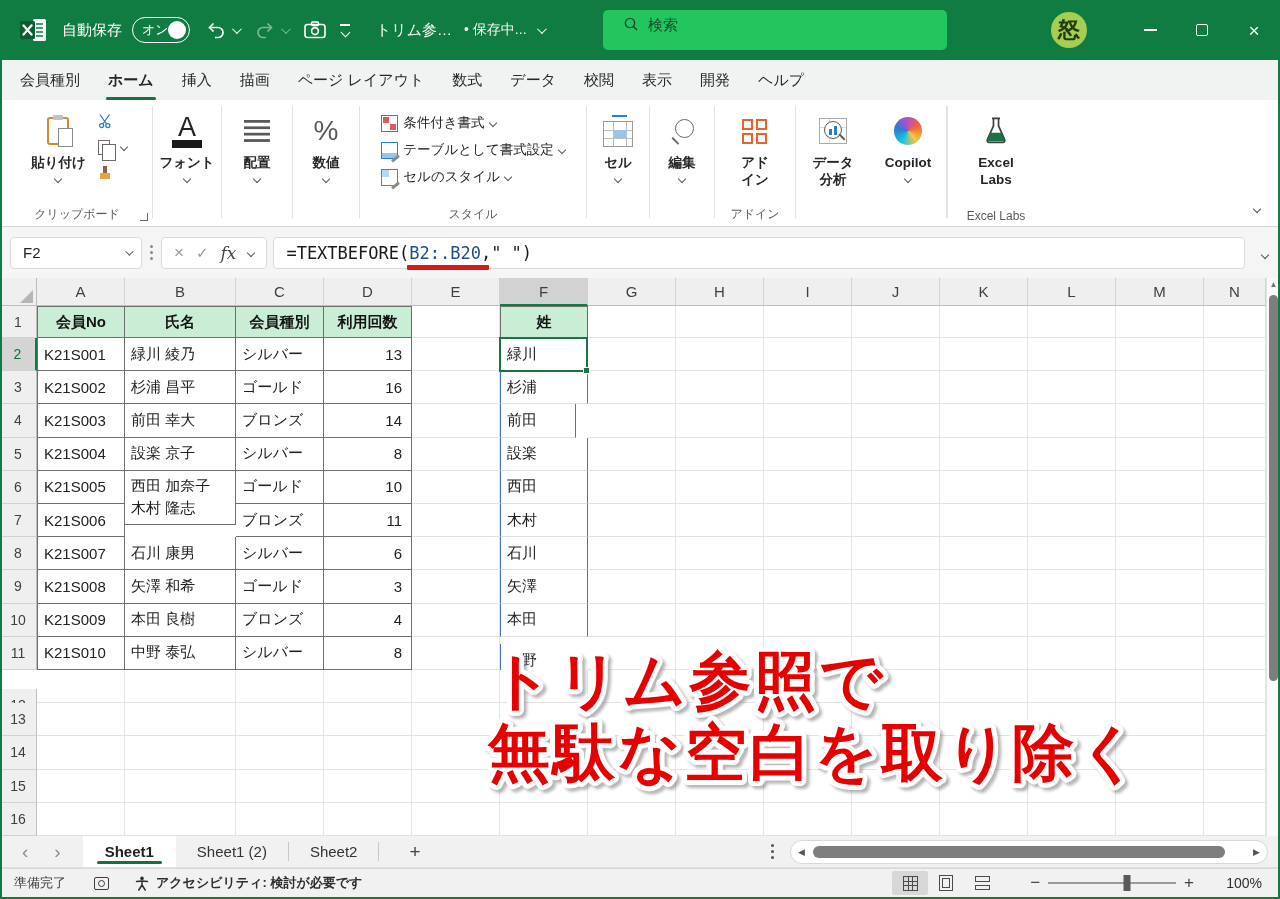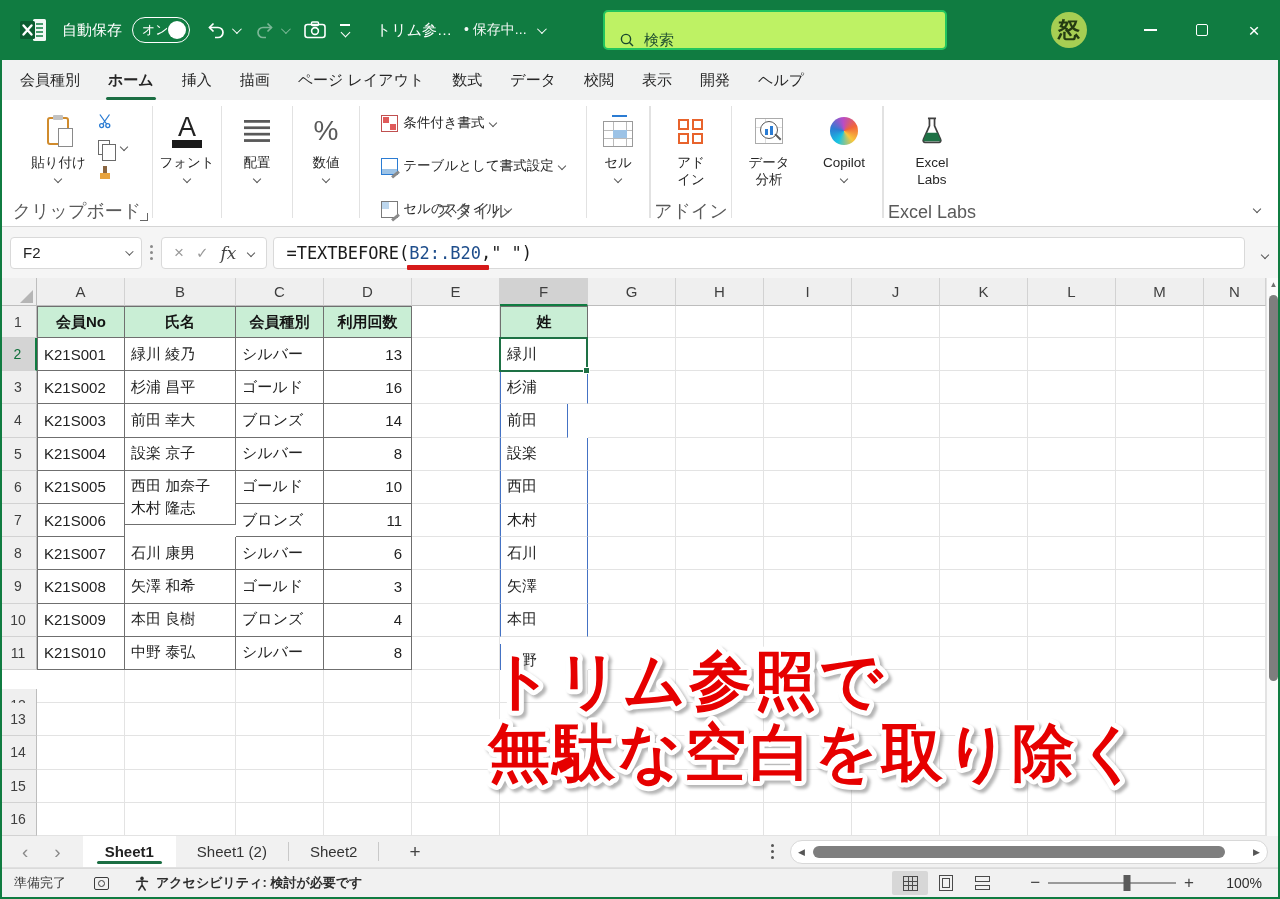--- a/index.html
+++ b/index.html
@@ -27,22 +27,22 @@
   .tb-chev { width:7px; height:7px; border-right:1.4px solid #fff; border-bottom:1.4px solid #fff;
              transform:rotate(45deg) translateY(-2px); margin-left:6px; }
   .dim { opacity:.45; }
   .qat-more { display:flex; flex-direction:column; align-items:center; margin-left:14px; }
   .qat-more .bar { width:10px; height:1.5px; background:#fff; margin-bottom:3px; }
   .qat-more .tb-chev { margin-left:0; transform:rotate(45deg); }
   .doc-title { font-size:15px; margin-left:26px; white-space:nowrap; }
   .save-status { font-size:14px; margin-left:12px; opacity:.95; white-space:nowrap; }
   .doc-chev { margin-left:10px; }
   .searchbox { position:absolute; left:603px; top:10px; width:344px; height:40px;
-               background:#bef264; border:2px solid #22c55e; border-radius:5px;
-               display:flex; align-items:flex-end; padding-left:14px; }
+               background:#22c55e; border:6px solid #22c55e; border-radius:5px;
+               display:flex; align-items:flex-start; padding-left:14px; }
   .searchbox input { border:none; outline:none; background:transparent; font-size:15px; color:#17472E;
                      font-family:inherit; width:280px; }
   .searchbox input::placeholder { color:#17472E; opacity:.95; }
   .avatar { position:absolute; left:1051px; top:12px; width:36px; height:36px; border-radius:50%;
             background:#A6CE53; color:#233B12; display:flex; align-items:center; justify-content:center;
             font-size:22px; font-weight:700; overflow:hidden; }
   .winbtns { position:absolute; right:0; top:0; height:60px; display:flex; }
   .winbtn { width:52px; height:60px; display:flex; align-items:center; justify-content:center; cursor:pointer; }
   .winbtn .minus { width:13px; height:1.6px; background:#fff; }
   .winbtn .maxbox { width:12px; height:12px; border:1.4px solid #fff; border-radius:2px; }
@@ -62,27 +62,27 @@
                  border-radius:5px; height:28px; padding:0 12px; font-size:14px; color:#222; cursor:pointer; }
   .share-btn { display:flex; align-items:center; gap:7px; background:#107C41; color:#fff; border-radius:5px;
                height:28px; padding:0 12px; font-size:14px; cursor:pointer; }
   .share-btn .tb-chev { border-color:#fff; width:6px; height:6px; }
 
   
   .ribbon { position:absolute; top:100px; left:2px; width:1276px; height:127px; background:#fff;
             border-bottom:1px solid #D5D5D5; display:flex; align-items:stretch; }
   .rsep { width:1px; background:#E2E2E2; margin:6px 0 8px 0; flex:none; }
   .rgroup { position:relative; display:flex; justify-content:center; padding:6px 8px 20px 8px; flex:none; }
-  .glabel { position:absolute; bottom:3px; left:0; right:0; text-align:center; font-size:18px; color:#5a5a5a;
+  .glabel { position:absolute; bottom:3px; left:0; right:0; text-align:center; font-size:12px; color:#5a5a5a;
             white-space:nowrap; }
   .launcher { position:absolute; bottom:5px; right:4px; width:8px; height:8px;
               border-right:1.4px solid #666; border-bottom:1.4px solid #666; cursor:pointer; }
   .bigbtn { display:flex; flex-direction:column; align-items:center; cursor:pointer; padding:2px 6px; }
   .bigbtn .icon-slot { height:46px; display:flex; align-items:center; justify-content:center; }
-  .blabel { font-size:13.5px; color:#262626; line-height:17px; text-align:center; white-space:nowrap; }
+  .blabel { font-size:13.5px; color:#262626; line-height:17px; text-align:center; white-space:nowrap;font-weight:bold; }
   .chev { display:inline-block; width:6px; height:6px; border-right:1.3px solid #5a5a5a;
           border-bottom:1.3px solid #5a5a5a; transform:rotate(45deg); margin-top:5px; }
   .smallcol { display:flex; flex-direction:column; justify-content:flex-start; gap:8px; padding:6px 2px 0 6px; }
   .sbtn { display:flex; align-items:center; gap:5px; cursor:pointer; height:18px; }
 
   
   .icon-clipboard { position:relative; width:22px; height:28px; border:2px solid #D08B2C; border-radius:3px;
                     background:#fff; }
   .icon-clipboard::before { content:""; position:absolute; left:50%; top:-4px; transform:translateX(-50%);
                             width:10px; height:5px; background:#C2C2C2; border-radius:1px; }
@@ -103,21 +103,21 @@
   .mini { width:17px; height:17px; flex:none; border:1px solid #8a8a8a; position:relative; background:#fff; }
   .mini-cf { background:linear-gradient(#E05A5A,#E05A5A) 1px 1px/6px 6px no-repeat,
              linear-gradient(#E05A5A,#E05A5A) right 1px bottom 1px/6px 6px no-repeat,#fff; border-color:#C05050; }
   .mini-tbl { border-color:#2B7CD3;
              background:linear-gradient(#9DC3E6,#9DC3E6) 0 bottom/100% 5px no-repeat,#fff; }
   .mini-tbl::after,.mini-cs::after { content:""; position:absolute; right:-3px; bottom:-2px; width:9px; height:3px;
              background:#8a8a8a; transform:rotate(-40deg); }
   .mini-cs { border-color:#7a7a7a;
              background:linear-gradient(#BDD7EE,#BDD7EE) 0 0/7px 7px no-repeat,#fff; }
   .srow-label { font-size:13.5px; color:#262626; white-space:nowrap; }
-  .styles-col { display:flex; flex-direction:column; gap:25px; padding-top:8px; }
+  .styles-col { display:flex; flex-direction:column; gap:9px; padding-top:8px; }
   .icon-cells { position:relative; width:30px; height:26px; border:1px solid #9a9a9a; margin-top:6px;
       background:linear-gradient(#9DC3E6,#9DC3E6) 9px 8px/14px 8px no-repeat,
                  linear-gradient(#bbb,#bbb) 0 8px/100% 1px no-repeat,
                  linear-gradient(#bbb,#bbb) 0 16px/100% 1px no-repeat,
                  linear-gradient(#bbb,#bbb) 9px 0/1px 100% no-repeat,
                  linear-gradient(#bbb,#bbb) 22px 0/1px 100% no-repeat,#fff; }
   .icon-cells::before { content:""; position:absolute; left:8px; top:-7px; width:15px; height:2px; background:#2B7CD3; }
   .icon-search { position:relative; width:24px; height:24px; }
   .icon-search::before { content:""; position:absolute; right:0; top:0; width:17px; height:17px;
                          border:1.8px solid #6a6a6a; border-radius:50%; }
@@ -425,20 +425,29 @@
       <div class="bigbtn">
         <div class="icon-slot">
             <span class="icon-cells"></span>
           </div>
         <span class="blabel">セル</span>
         <span class="chev"></span>
       </div>
     </div>
     <div class="rsep"></div>
 
+    <div class="rgroup" style="width:64px">
+      <div class="bigbtn">
+        <div class="icon-slot">
+            <span class="icon-search"></span>
+          </div>
+        <span class="blabel">編集</span>
+        <span class="chev"></span>
+      </div>
+    </div>
     <div class="rsep"></div>
 
     <div class="rgroup" style="width:80px">
       <div class="bigbtn">
         <div class="icon-slot">
           <span class="icon-addins">
               <span></span>
               <span></span>
               <span></span>
               <span></span>
@@ -587,21 +596,21 @@
         <div class="cell" style="left: 852px; top: 93.2px; width: 88px; height: 33.2px;"></div>
         <div class="cell" style="left: 940px; top: 93.2px; width: 88px; height: 33.2px;"></div>
         <div class="cell" style="left: 1028px; top: 93.2px; width: 88px; height: 33.2px;"></div>
         <div class="cell" style="left: 1116px; top: 93.2px; width: 88px; height: 33.2px;"></div>
         <div class="cell" style="left: 1204px; top: 93.2px; width: 62px; height: 33.2px;"></div>
         <div class="cell dark dleft" style="left: 37px; top: 126.4px; width: 88px; height: 33.2px;">K21S003</div>
         <div class="cell dark" style="left: 125px; top: 126.4px; width: 111px; height: 33.2px;">前田 幸大</div>
         <div class="cell dark" style="left: 236px; top: 126.4px; width: 88px; height: 33.2px;">ブロンズ</div>
         <div class="cell dark num" style="left: 324px; top: 126.4px; width: 88px; height: 33.2px;">14</div>
         <div class="cell" style="left: 412px; top: 126.4px; width: 88px; height: 33.2px;"></div>
-        <div class="cell spill" style="left: 500px; top: 126.4px; width: 68px; height: 33.2px; text-align: right;">前田</div>
+        <div class="cell spill" style="left: 500px; top: 126.4px; width: 76px; height: 33.2px; text-align: right;">前田</div>
         <div class="cell" style="left: 588px; top: 126.4px; width: 88px; height: 33.2px;"></div>
         <div class="cell" style="left: 676px; top: 126.4px; width: 88px; height: 33.2px;"></div>
         <div class="cell" style="left: 764px; top: 126.4px; width: 88px; height: 33.2px;"></div>
         <div class="cell" style="left: 852px; top: 126.4px; width: 88px; height: 33.2px;"></div>
         <div class="cell" style="left: 940px; top: 126.4px; width: 88px; height: 33.2px;"></div>
         <div class="cell" style="left: 1028px; top: 126.4px; width: 88px; height: 33.2px;"></div>
         <div class="cell" style="left: 1116px; top: 126.4px; width: 88px; height: 33.2px;"></div>
         <div class="cell" style="left: 1204px; top: 126.4px; width: 62px; height: 33.2px;"></div>
         <div class="cell dark dleft" style="left: 37px; top: 159.6px; width: 88px; height: 33.2px;">K21S004</div>
         <div class="cell dark" style="left: 125px; top: 159.6px; width: 111px; height: 33.2px;">設楽 京子</div>

